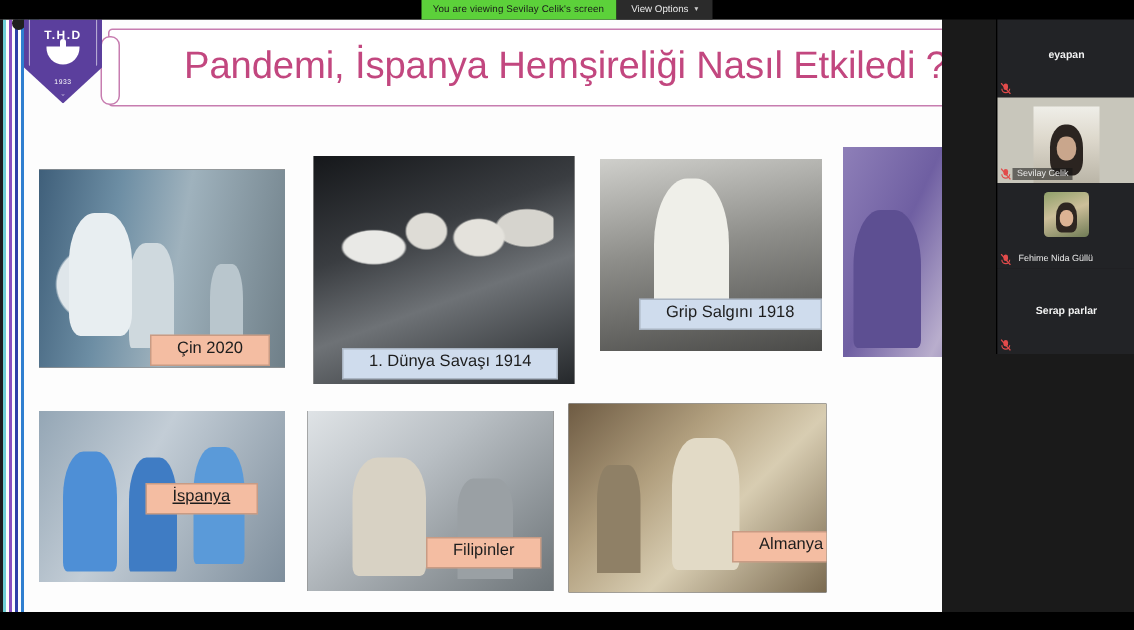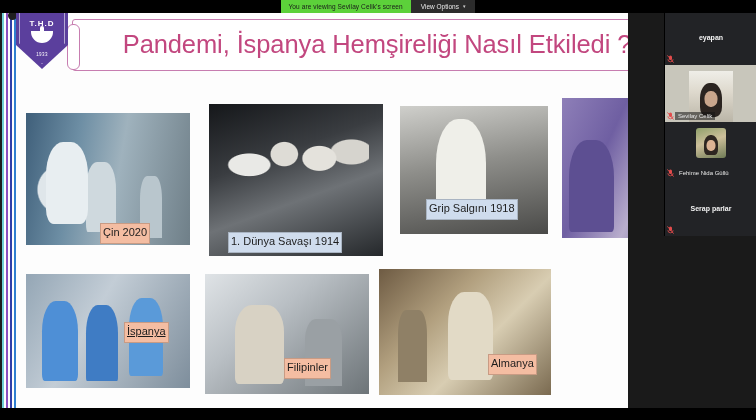--- a/index.html
+++ b/index.html
@@ -100,21 +100,21 @@
     text-align: center; white-space: nowrap;
     font-size: 25.5px; color: #c2477f; font-weight: 400;
     letter-spacing: -.1px;
   }
 
   
   .card { position: absolute; overflow: hidden; background: #2a2a2a; }
   .card .ph { position: absolute; inset: 0; }
   .cap {
     position: absolute; font-size: 11px; color: #1d1d1d;
-    padding: 3px 2px 4px; white-space: nowrap; line-height: 1.05;
+    padding: 3px 17px 4px; white-space: nowrap; line-height: 1.05;
     border: 1px solid rgba(0,0,0,.18); z-index: 5;
   }
   .cap.peach { background: #f4bda2; text-align: center; }
   .cap.blue  { background: #cfdced; }
 
   
   .ph-china {
     background:
       radial-gradient(circle at 22% 58%, #dfe6ea 0 16%, rgba(223,230,234,0) 17%),
       linear-gradient(100deg, #3f5f7a 0%, #6d8ea4 30%, #9fb2bd 55%, #6f7f88 100%);
@@ -289,21 +289,21 @@
         <div class="ph ph-flu"></div>
         <div class="cap blue" style="left:26px; top:93px;">Grip Salgını 1918</div>
       </div>
 
       <div class="card" style="left:562px; top:85px; width:172px; height:140px;">
         <div class="ph ph-italy-top"></div>
       </div>
 
       <div class="card" style="left:26px; top:261px; width:164px; height:114px;">
         <div class="ph ph-spain"></div>
-        <div class="cap peach" style="left:98px; top:48px;text-decoration:underline;">İspanya</div>
+        <div class="cap peach" style="left:71px; top:48px;text-decoration:underline;">İspanya</div>
       </div>
 
       <div class="card" style="left:205px; top:261px; width:164px; height:120px;">
         <div class="ph ph-phil"></div>
         <div class="cap peach" style="left:79px; top:84px;">Filipinler</div>
       </div>
 
       <div class="card" style="left:379px; top:256px; width:172px; height:126px;">
         <div class="ph ph-germany"></div>
         <div class="cap peach" style="left:69px; top:85px;margin-left:40px;">Almanya</div>

